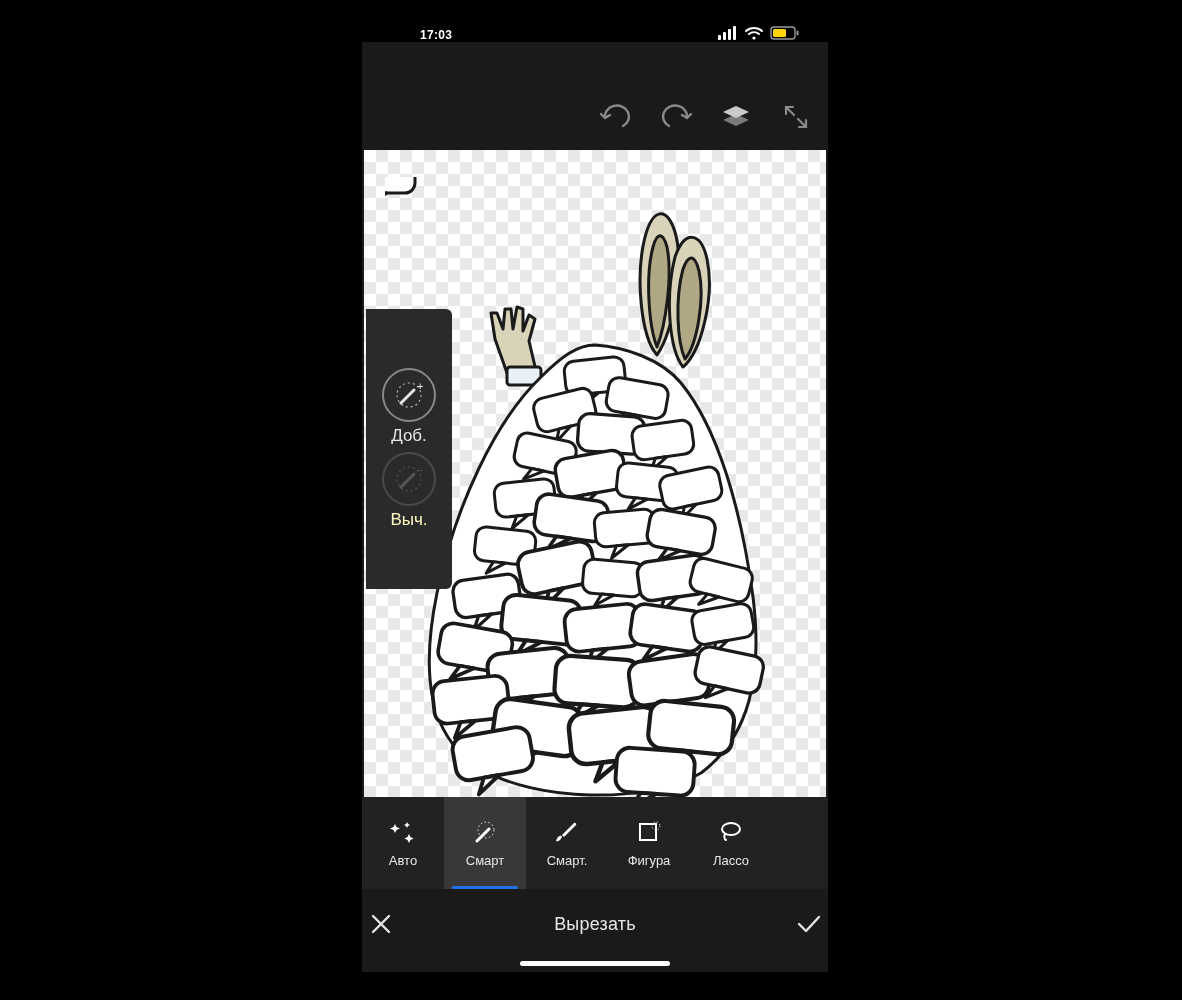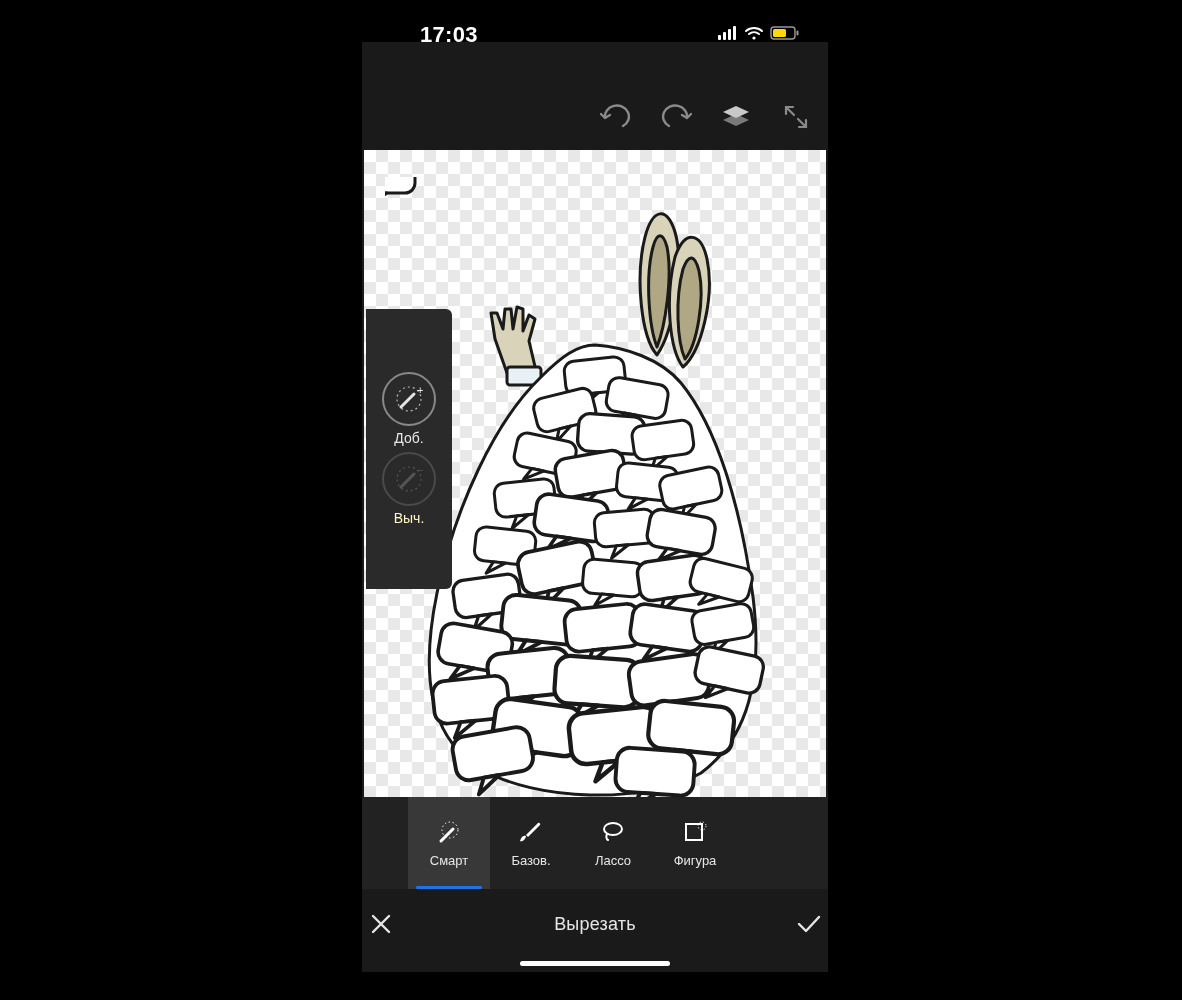--- a/index.html
+++ b/index.html
@@ -1,21 +1,21 @@
 <!DOCTYPE html>
 <html><head>
   <meta charset="utf-8">
   <style>
     * { margin: 0; padding: 0; box-sizing: border-box; }
     html, body { width: 100%; height: 100%; background: #000; overflow: hidden; font-family: -apple-system, "SF Pro Text", Helvetica, Arial, sans-serif; }
     .stage { position: relative; width: 1182px; height: 1000px; background: #000; margin: 0 auto; }
 
     
     .status-bar { position:absolute; top:20px; left:380px; width:434px; height:30px; color:#fff; display:flex; align-items:center; justify-content:space-between; padding:0 14px; }
-    .status-time { font-size:22px; font-weight:600; letter-spacing:.3px; margin-left:26px; }
+    .status-time { font-size:12px; font-weight:600; letter-spacing:.3px; margin-left:26px; }
     .status-right { display:flex; align-items:center; gap:6px; }
 
     
     .phone {
       position:absolute; left:362px; top:42px; width:466px; height:930px;
       display:flex; flex-direction:column;
       background:#1a1a1a;
     }
 
     
@@ -39,28 +39,28 @@
 
     
     .side-panel {
       position:absolute; left:2px; top:159px; width:86px; height:280px;
       background:#2a2a2a; border-radius:0 6px 6px 0;
       display:flex; flex-direction:column; align-items:center; justify-content:center; gap:6px;
     }
     .side-tool { display:flex; flex-direction:column; align-items:center; gap:4px; cursor:pointer; }
     .side-tool .circle { width:54px; height:54px; border-radius:50%; border:2px solid #888; display:flex; align-items:center; justify-content:center; color:#e6e6e6; }
     .side-tool.off .circle { border-color:#4a4a4a; color:#555; }
-    .side-tool .lbl { font-size:14px; color:#e6e6e6; }
+    .side-tool .lbl { font-size:17px; color:#e6e6e6; }
     .side-tool.off .lbl { color:#fef9c3; }
 
     
     .modes { height:92px; background:#222; display:flex; align-items:stretch; overflow:hidden; }
     .mode { flex:0 0 82px; display:flex; flex-direction:column; align-items:center; justify-content:center; gap:8px; color:#e6e6e6; font-size:13px; cursor:pointer; }
     .mode .ic { height:26px; display:flex; align-items:center; justify-content:center; color:#fff; }
-    .mode.active { background:#383838; position:relative;margin-left:46px; }
+    .mode.active { background:#383838; position:relative; }
     .mode.active::after { content:""; position:absolute; bottom:0; left:10%; width:80%; height:3px; background:#1e73e8; border-radius:2px; }
 
     
     .actions { height:70px; background:#1a1a1a; display:flex; align-items:center; justify-content:space-between; padding:0 4px; color:#e6e6e6; }
     .actions .title { font-size:18px; letter-spacing:.2px; }
     .actions .ic-btn { width:30px; height:30px; display:flex; align-items:center; justify-content:center; color:#e6e6e6; cursor:pointer; }
 
     
     .home-ind { position:absolute; left:50%; bottom:6px; transform:translateX(-50%); width:150px; height:5px; border-radius:3px; background:#fff; }
   </style>
@@ -205,55 +205,65 @@
                 <path d="M9 25 L22 12" stroke="#555" stroke-width="3" stroke-linecap="round"></path>
                 <text x="25" y="12" font-size="11" fill="#555">−</text>
               </svg>
           </div>
           <div class="lbl">Выч.</div>
         </div>
       </div>
     </div>
 
     <div class="modes">
+      <div class="mode">
+        <span class="ic">
+          <svg width="28" height="24" viewBox="0 0 28 24" fill="#fff">
+              <path d="M6 4l1.5 3L11 8.5 7.5 10 6 13 4.5 10 1 8.5 4.5 7z"></path>
+              <path d="M18 2l1 2 2 1-2 1-1 2-1-2-2-1 2-1z"></path>
+              <path d="M20 14l1.5 3 3 1.5-3 1.5L20 23l-1.5-3-3-1.5 3-1.5z"></path>
+            </svg>
+        </span>
+        <span>Авто</span>
+      </div>
       <div class="mode active">
         <span class="ic">
           <svg width="26" height="24" viewBox="0 0 26 24">
               <circle cx="14" cy="10" r="8" fill="none" stroke="#fff" stroke-width="1" stroke-dasharray="1.5 2.5"></circle>
               <path d="M5 21 L17 9" stroke="#fff" stroke-width="3" stroke-linecap="round"></path>
             </svg>
         </span>
         <span>Смарт</span>
       </div>
       <div class="mode">
         <span class="ic">
           <svg width="26" height="24" viewBox="0 0 26 24">
               <path d="M6 20c-2 2-4 1-4 1s1-3 2-4c2-2 4-1 4-1s0 2-2 4z" fill="#fff"></path>
               <path d="M8 15 L20 3c1-1 3 1 2 2L10 17z" fill="#fff"></path>
             </svg>
         </span>
-        <span>Базов.</span>
+        <span>Смарт.</span>
+      </div>
+      <div class="mode">
+        <span class="ic">
+          <svg width="26" height="24" viewBox="0 0 26 24">
+              <rect x="4" y="4" width="16" height="16" fill="none" stroke="#fff" stroke-width="2"></rect>
+              <circle cx="20" cy="6" r="4" fill="none" stroke="#fff" stroke-width="1" stroke-dasharray="1.2 2"></circle>
+            </svg>
+        </span>
+        <span>Фигура</span>
       </div>
       <div class="mode">
         <span class="ic">
           <svg width="26" height="24" viewBox="0 0 26 24">
               <ellipse cx="13" cy="9" rx="9" ry="6" fill="none" stroke="#fff" stroke-width="2"></ellipse>
               <path d="M7 14c-1 2-1 5 1 6" fill="none" stroke="#fff" stroke-width="2" stroke-linecap="round"></path>
             </svg>
         </span>
         <span>Лассо</span>
-      </div>
-      <div class="mode">
-        <span class="ic">
-          <svg width="26" height="24" viewBox="0 0 26 24">
-              <rect x="4" y="4" width="16" height="16" fill="none" stroke="#fff" stroke-width="2"></rect>
-              <circle cx="20" cy="6" r="4" fill="none" stroke="#fff" stroke-width="1" stroke-dasharray="1.2 2"></circle>
-            </svg>
-        </span>
-        <span>Фигура</span>
       </div>
     </div>
 
     <div class="actions">
       <div class="ic-btn">
         <svg width="22" height="22" viewBox="0 0 22 22">
             <path d="M3 3 L19 19 M19 3 L3 19" stroke="#e6e6e6" stroke-width="2.4" stroke-linecap="round"></path>
           </svg>
       </div>
       <div class="title">Вырезать</div>

